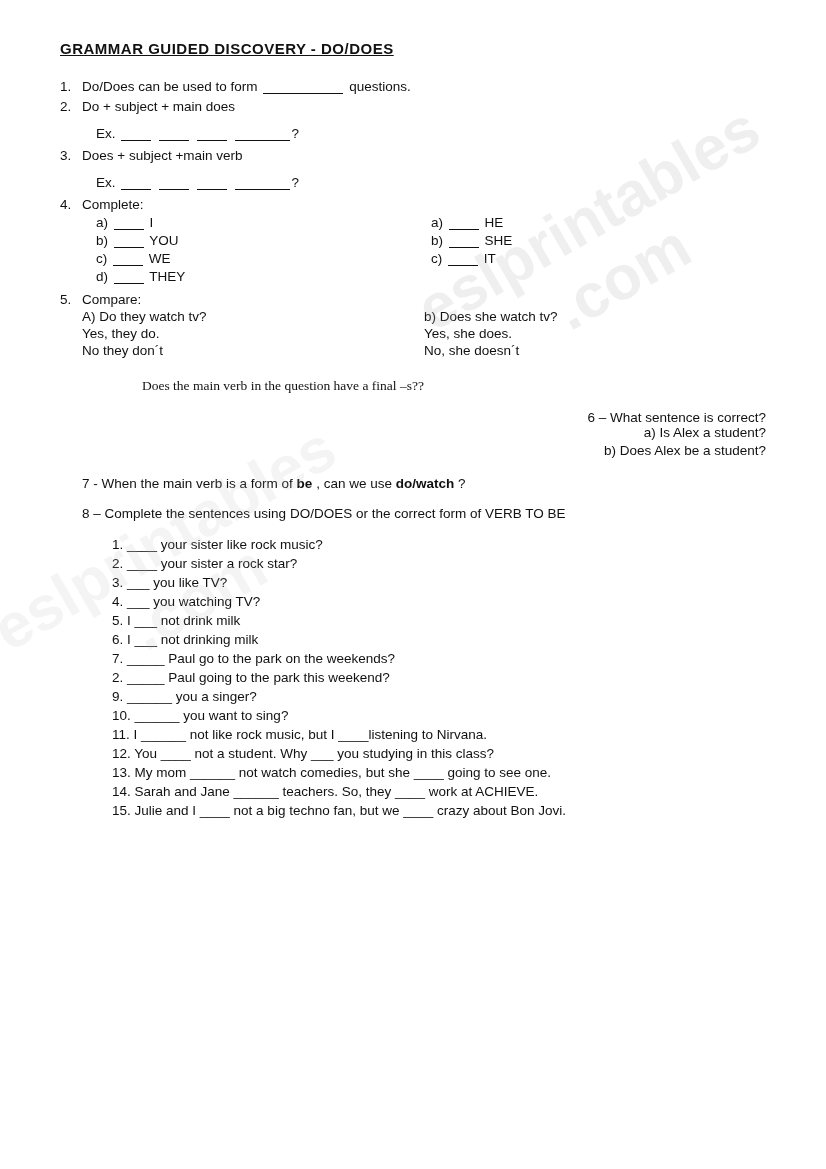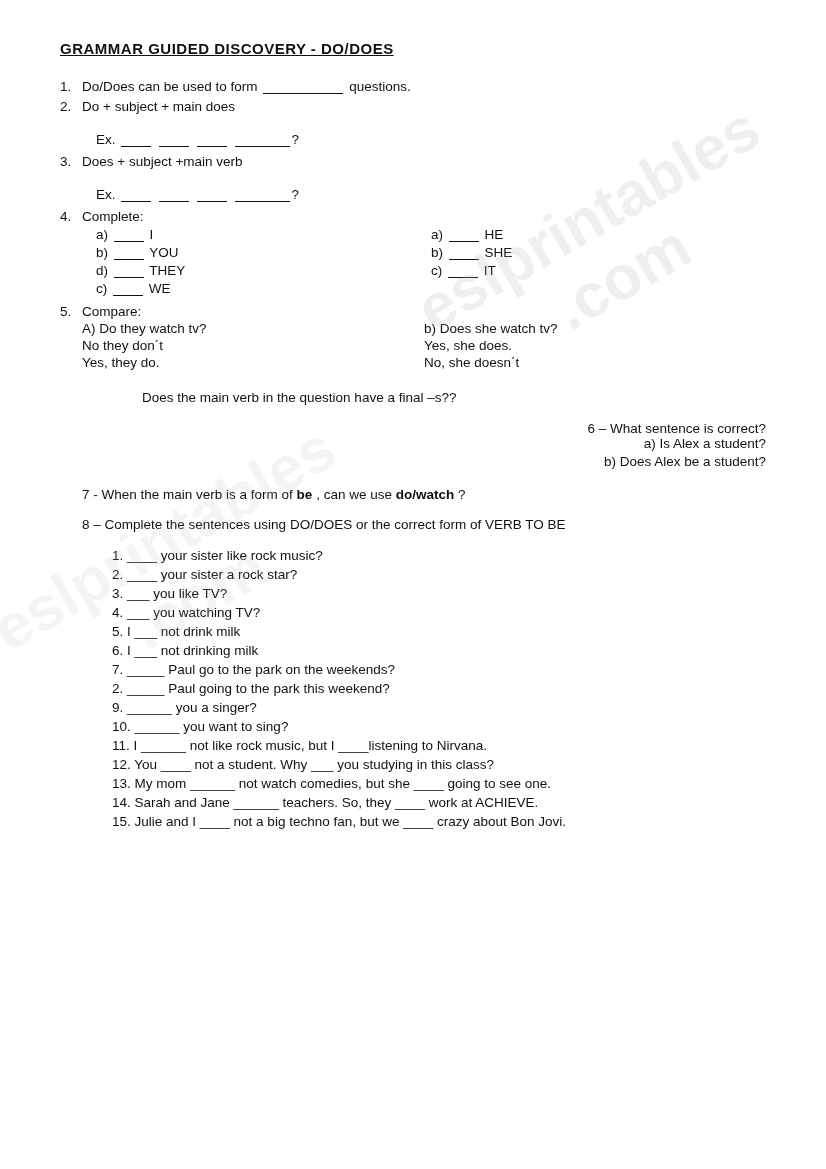--- a/index.html
+++ b/index.html
@@ -41,21 +41,21 @@
       height: 14px;
     }
     .blank-sm {
       min-width: 30px;
     }
     .blank-lg {
       min-width: 80px;
     }
     .ex-line {
       margin-left: 14px;
-      margin-top: 18px;
+      margin-top: 12px;
       margin-bottom: 2px;
     }
     .complete-grid {
       display: grid;
       grid-template-columns: 1fr 1fr;
       margin-left: 14px;
       margin-top: 3px;
     }
     .complete-grid .row {
       margin-bottom: 3px;
@@ -169,24 +169,24 @@
       <span>Complete:</span>
       <div class="complete-grid">
         <div>
           <div class="row">
             a) <span class="blank blank-sm"></span> I
           </div>
           <div class="row">
             b) <span class="blank blank-sm"></span> YOU
           </div>
           <div class="row">
+            c) <span class="blank blank-sm"></span> WE
+          </div>
+          <div class="row">
             d) <span class="blank blank-sm"></span> THEY
-          </div>
-          <div class="row">
-            c) <span class="blank blank-sm"></span> WE
           </div>
         </div>
         <div>
           <div class="row">
             a) <span class="blank blank-sm"></span> HE
           </div>
           <div class="row">
             b) <span class="blank blank-sm"></span> SHE
           </div>
           <div class="row">
@@ -197,31 +197,31 @@
     </span>
   </div>
 
   <div class="item">
     <span class="num">5.</span>
     <span class="content">
       <span>Compare:</span>
       <div class="compare-cols">
         <div class="compare-col">
           <div class="line">A)  Do they watch tv?</div>
+          <div class="line">Yes, they do.</div>
           <div class="line">No they don´t</div>
-          <div class="line">Yes, they do.</div>
         </div>
         <div class="compare-col">
           <div class="line">b) Does she watch tv?</div>
           <div class="line">Yes, she does.</div>
           <div class="line">No, she doesn´t</div>
         </div>
       </div>
       <div class="spacer"></div>
-      <div class="question-line" style="margin-left:60px; margin-top:8px; margin-bottom:8px;">Does the main verb in the question have a final –s??</div>
+      <div class="question-line" style="margin-left:60px; margin-top:8px; margin-bottom:8px;font-family:Liberation Serif, serif;">Does the main verb in the question have a final –s??</div>
     </span>
   </div>
 
   <div class="item" style="margin-top:8px;text-align:right;">
     <span class="num"></span>
     <span class="content">
       <span>6 –    What sentence is correct?</span>
       <div class="sub-alpha">
         <span>a)  Is Alex a student?</span>
       </div>

